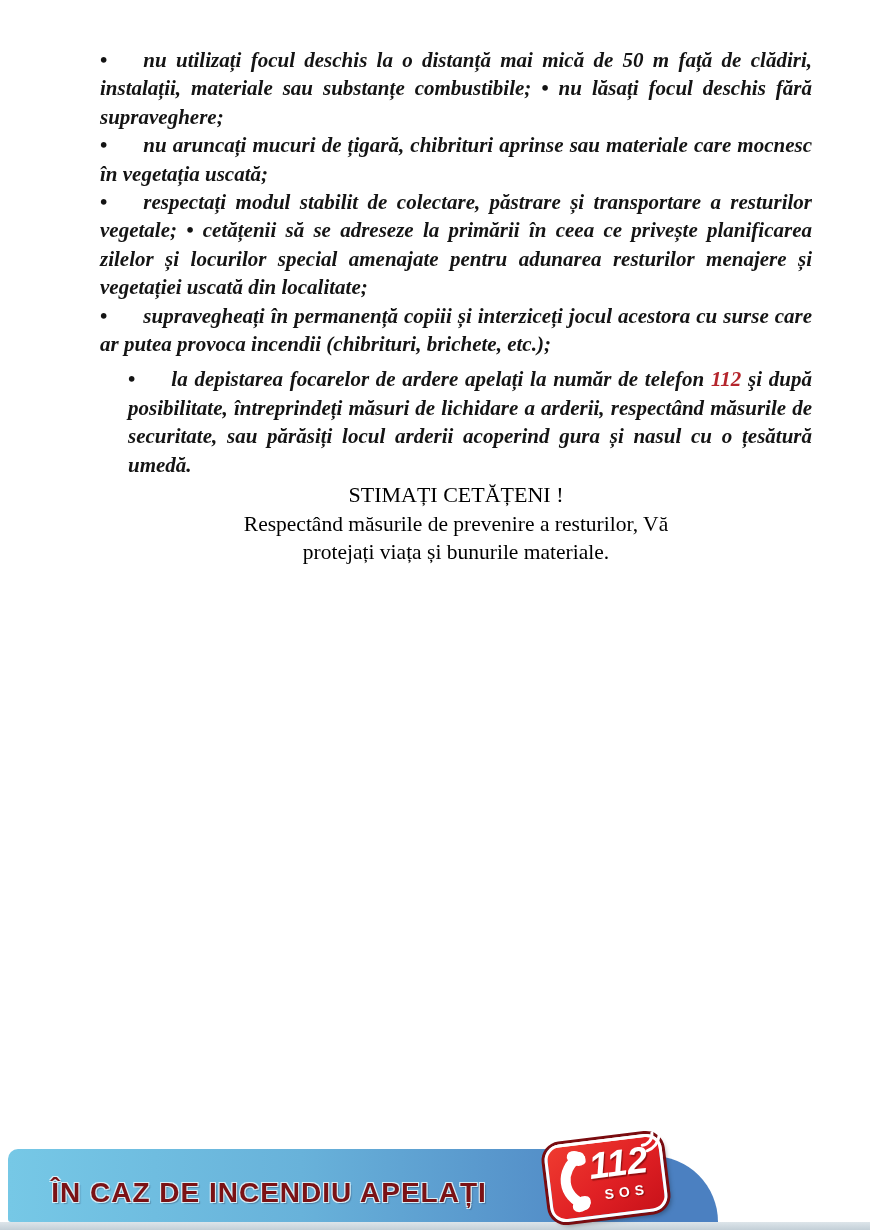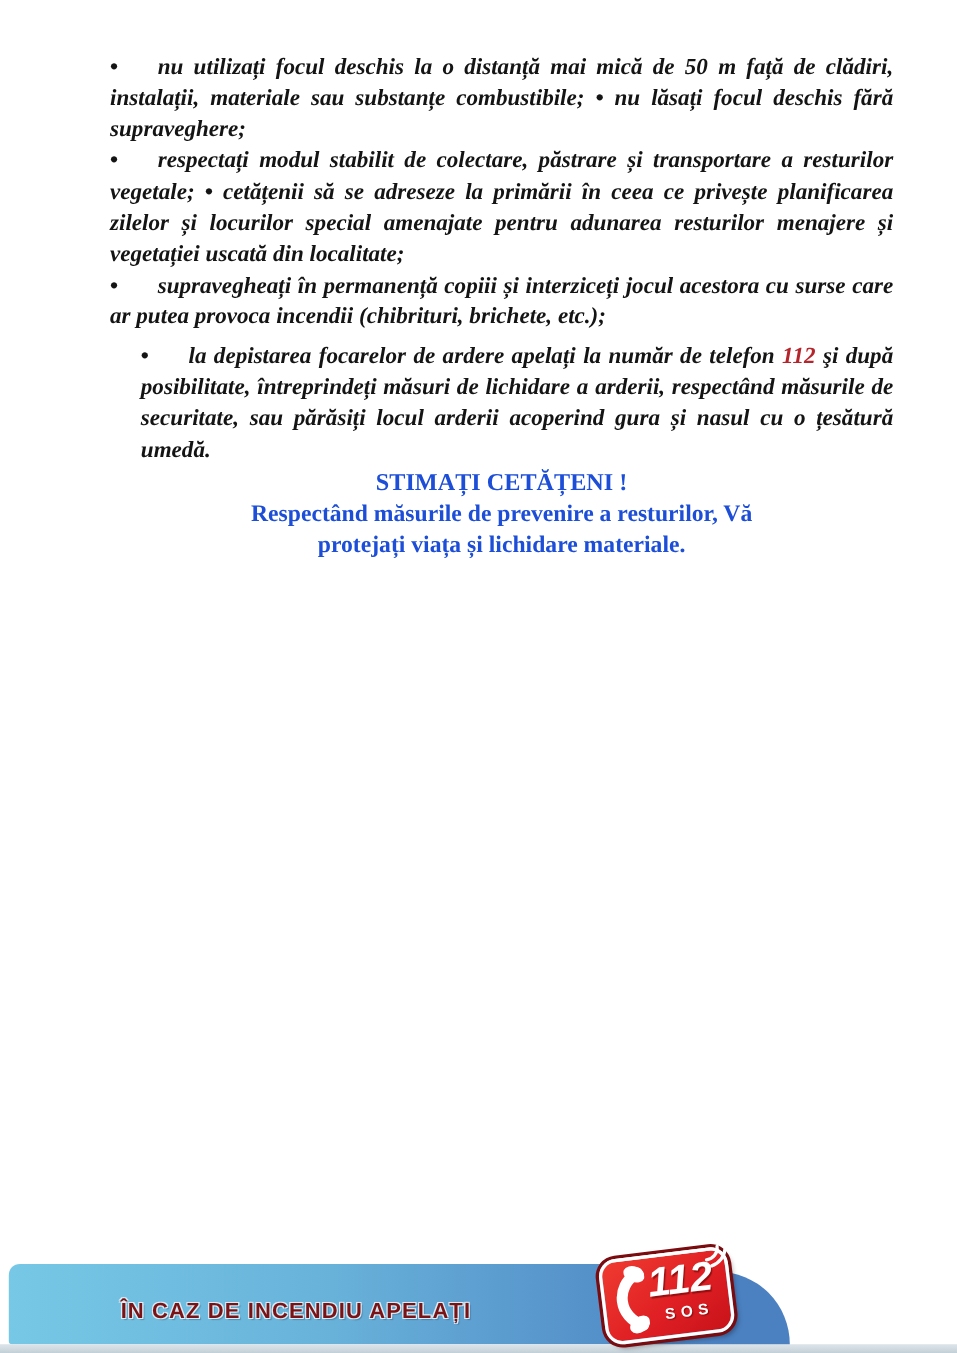--- a/index.html
+++ b/index.html
@@ -15,38 +15,38 @@
   }
   .para{margin:0;text-align:justify;}
   .para.gap-before{margin-top:7px;margin-left:28px;}
   .it{font-style:italic;}
   .up{font-style:normal;}
   .bullet{font-style:normal;}
   .tabgap{display:inline-block;width:36px;}
   .phone-red{color:#b5252c;font-style:italic;}
   
   .closing{
-    margin-top:2px;text-align:center;color:#1d4ed8;
-    font-weight:bold;font-size:21.5px;line-height:28.4px;
+    margin-top:2px;text-align:center;color:#000000;
+    font-weight:normal;font-size:21.5px;line-height:28.4px;
   }
   .closing .head{font-size:22px;}
   
   .banner-rect{
     position:absolute;left:8px;top:1149px;width:652px;height:73px;
     background:linear-gradient(90deg,#76c8e6 0%,#68b2da 45%,#4b80c1 100%);
     border-radius:10px 4px 0 3px;
     display:flex;align-items:center;justify-content:center;
   }
   .banner-dome{
     position:absolute;left:586px;top:1156px;width:132px;height:132px;
     border-radius:50%;background:#4b80c1;
   }
   .banner-text{
     font-family:"Liberation Sans", sans-serif;font-weight:bold;
-    font-size:20px;letter-spacing:1px;color:#7b1215;
+    font-size:28px;letter-spacing:1px;color:#7b1215;
     padding-top:14px;padding-right:130px;
     text-shadow:-1px -1px 0 #d8edf6,1px -1px 0 #d8edf6,-1px 1px 0 #d8edf6,1px 1px 0 #d8edf6,2px 2px 1px rgba(40,60,90,.35);
     white-space:nowrap;
   }
   .bottom-strip{
     position:absolute;left:0;top:1222px;width:870px;height:8px;
     background:linear-gradient(#dde5ea,#c3cfd7);
   }
   
   .badge{
@@ -72,31 +72,32 @@
   .badge-waves{position:absolute;right:-6px;top:-8px;}
 </style>
 </head>
 <body>
 
 <div class="content">
 
 
   <p class="para"><span class="bullet">•</span><span class="tabgap"></span><span class="it">nu utilizați focul deschis la o distanță mai mică de 50 m față de clădiri, instalații, materiale sau substanțe combustibile; • nu lăsați focul deschis fără supraveghere;</span></p>
 
+  <p class="para"><span class="bullet">•</span><span class="tabgap"></span><span class="it">nu aruncați mucuri de țigară, chibrituri aprinse sau materiale care mocnesc în vegetația uscată;</span></p>
 
   <p class="para"><span class="bullet">•</span><span class="tabgap"></span><span class="it">respectați modul stabilit de colectare, păstrare și transportare a resturilor vegetale; • cetățenii să se adreseze la primării în ceea ce privește planificarea zilelor și locurilor special amenajate pentru adunarea resturilor menajere și vegetației uscată din localitate;</span></p>
 
   <p class="para"><span class="bullet">•</span><span class="tabgap"></span><span class="it">supravegheați în permanență copiii și interziceți jocul acestora cu surse care ar putea provoca incendii (chibrituri, brichete, etc.);</span></p>
 
   <p class="para gap-before"><span class="bullet">•</span><span class="tabgap"></span><span class="it">la depistarea focarelor de ardere apelați la număr de telefon </span><span class="phone-red">112</span><span class="it"> şi după posibilitate, întreprindeți măsuri de lichidare a arderii, respectând măsurile de securitate, sau părăsiți locul arderii acoperind gura și nasul cu o țesătură umedă.</span></p>
 
   <div class="closing">
     <div class="head">STIMAȚI CETĂȚENI !</div>
     <div>Respectând măsurile de prevenire a resturilor, Vă</div>
-    <div>protejați viața și lichidare materiale.</div>
+    <div>protejați viața și bunurile materiale.</div>
   </div>
 
 </div>
 
 <div class="banner-dome"></div>
 <div class="banner-rect">
   <div class="banner-text">ÎN CAZ DE INCENDIU APELAȚI</div>
 </div>
 <div class="bottom-strip"></div>
 

